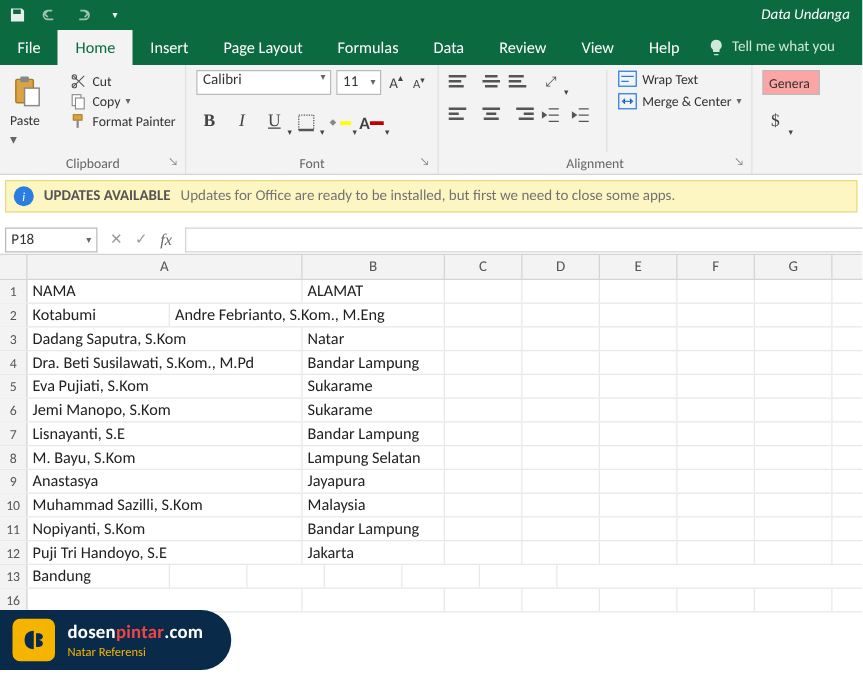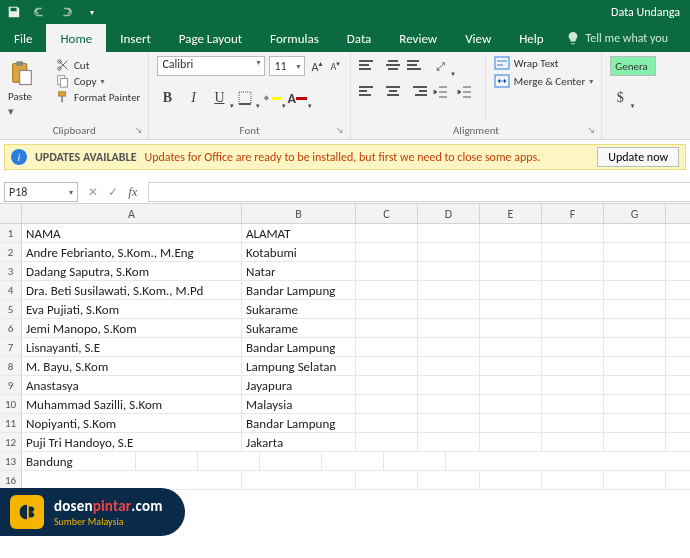--- a/index.html
+++ b/index.html
@@ -3,21 +3,21 @@
 <meta charset="utf-8">
 <style>
 * { margin: 0; padding: 0; box-sizing: border-box; font-family: "Segoe UI", Calibri, sans-serif; }
 body { width: 690px; height: 558px; background: #fff; overflow: hidden; font-size: 12px; color: #333; position: relative; }
 
 
 .titlebar { height: 24px; background: #0b6a3f; display: flex; align-items: center; padding: 0 6px; }
 .qat { display: flex; align-items: center; gap: 10px; }
 .qat-btn { width: 16px; height: 16px; display: flex; align-items: center; justify-content: center; color: #fff; font-size: 12px; }
 .qat svg { width: 14px; height: 14px; }
-.titlebar-title { flex: 1; text-align: right; color: #fff; font-size: 12px; padding-right: 4px; }
+.titlebar-title { flex: 1; text-align: right; color: #fff; font-size: 12px; padding-right: 4px; font-style: italic; }
 
 
 .tabs { height: 28px; background: #0b6a3f; display: flex; align-items: stretch; }
 .tab { padding: 0 14px; color: #fff; font-size: 13px; display: flex; align-items: center; cursor: pointer; }
 .tab.active { background: #f3f3f3; color: #0b6a3f; }
 .tab.file { background: #0b6a3f; }
 .tellme { display: flex; align-items: center; gap: 6px; color: #cfe8d9; margin-left: 8px; }
 .bulb { width: 14px; height: 14px; }
 
 
@@ -54,28 +54,28 @@
 .align-col { display: flex; flex-direction: column; gap: 6px; }
 .align-row { display: flex; gap: 4px; }
 .align-btn { width: 20px; height: 18px; display: flex; flex-direction: column; justify-content: center; gap: 2px; }
 .align-btn div { height: 2px; background: #555; }
 .indent-btn svg { width: 16px; height: 16px; }
 .wrap-merge { display: flex; flex-direction: column; gap: 4px; padding-left: 8px; border-left: 1px solid #e1e1e1; margin-left: 4px; }
 .wm-item { display: flex; align-items: center; gap: 4px; font-size: 11px; white-space: nowrap; }
 .wm-item svg { width: 16px; height: 14px; }
 
 
-.num-top { width: 46px; height: 20px; border: 1px solid #bbb; background: #86efac; font-size: 11px; padding: 0 4px; display: flex; align-items: center; }
+.num-top { width: 46px; height: 20px; border: 1px solid #bbb; background: #fca5a5; font-size: 11px; padding: 0 4px; display: flex; align-items: center; }
 .num-bot { display: flex; gap: 4px; margin-top: 6px; }
 
 
 .notify { height: 26px; background: #fdf6c3; border: 1px solid #e8dc7c; margin: 4px; display: flex; align-items: center; padding: 0 6px; gap: 8px; font-size: 12px; }
 .notify-icon { width: 16px; height: 16px; border-radius: 50%; background: #2a7de1; color: #fff; display: flex; align-items: center; justify-content: center; font-size: 10px; font-style: italic; }
 .notify-title { font-weight: 600; color: #555; }
-.notify-msg { color: #c2410c; flex: 1; }
+.notify-msg { color: #737373; flex: 1; }
 .notify-btn { border: 1px solid #bbb; background: #f8f8f8; padding: 2px 10px; font-size: 12px; }
 
 
 .fbar { height: 24px; display: flex; align-items: center; border-bottom: 1px solid #d4d4d4; margin-top: 10px; }
 .namebox { width: 74px; height: 20px; border: 1px solid #bbb; margin-left: 4px; padding: 0 4px; font-size: 12px; display: flex; align-items: center; justify-content: space-between; background: #fff; }
 .fx-btns { display: flex; align-items: center; gap: 10px; margin: 0 10px; color: #999; font-size: 12px; }
 .fx-label { font-style: italic; font-family: "Times New Roman", serif; font-size: 13px; color: #666; }
 .formula-input { flex: 1; height: 20px; border: 1px solid #d4d4d4; border-right: none; background: #fff; }
 
 
@@ -305,21 +305,20 @@
         <span class="fbtn">$<span class="dd">▾</span></span>
       </div>
     </div>
   </div>
 </div>
 
 <div class="notify">
   <span class="notify-icon">i</span>
   <span class="notify-title">UPDATES AVAILABLE</span>
   <span class="notify-msg">Updates for Office are ready to be installed, but first we need to close some apps.</span>
-  <button class="notify-btn">Update now</button>
 </div>
 
 <div class="fbar">
   <div class="namebox">
       <span>P18</span>
       <span class="caret">▾</span>
     </div>
   <div class="fx-btns">
     <span>✕</span>
     <span>✓</span>
@@ -345,22 +344,22 @@
         <div class="cell cA">NAMA</div>
         <div class="cell cB">ALAMAT</div>
         <div class="cell cC"></div>
         <div class="cell cD"></div>
         <div class="cell cE"></div>
         <div class="cell cF"></div>
         <div class="cell cG"></div>
       </div>
       <div class="row">
         <div class="rowh">2</div>
+        <div class="cell cB">Kotabumi</div>
         <div class="cell cA">Andre Febrianto, S.Kom., M.Eng</div>
-        <div class="cell cB">Kotabumi</div>
         <div class="cell cC"></div>
         <div class="cell cD"></div>
         <div class="cell cE"></div>
         <div class="cell cF"></div>
         <div class="cell cG"></div>
       </div>
       <div class="row">
         <div class="rowh">3</div>
         <div class="cell cA">Dadang Saputra, S.Kom</div>
         <div class="cell cB">Natar</div>
@@ -484,15 +483,15 @@
 
 <div class="watermark">
   <div class="wm-badge">
     <svg viewBox="0 0 24 24">
         <path fill="#0a2a4a" d="M4 12c0-5 3-8 8-8v16c-5 0-8-3-8-8z"></path>
         <path fill="#0a2a4a" d="M14 6h2c3 0 4 2 4 3s-1 3-4 3h-2zM14 12h2c3 0 4 2 4 3s-1 3-4 3h-2z"></path>
       </svg>
   </div>
   <div class="wm-text">
     <div class="t1"><span>dosen</span><b>pintar</b><span>.com</span></div>
-    <div class="t2">Sumber Malaysia</div>
+    <div class="t2">Natar Referensi</div>
   </div>
 </div>
 
 </body></html>

